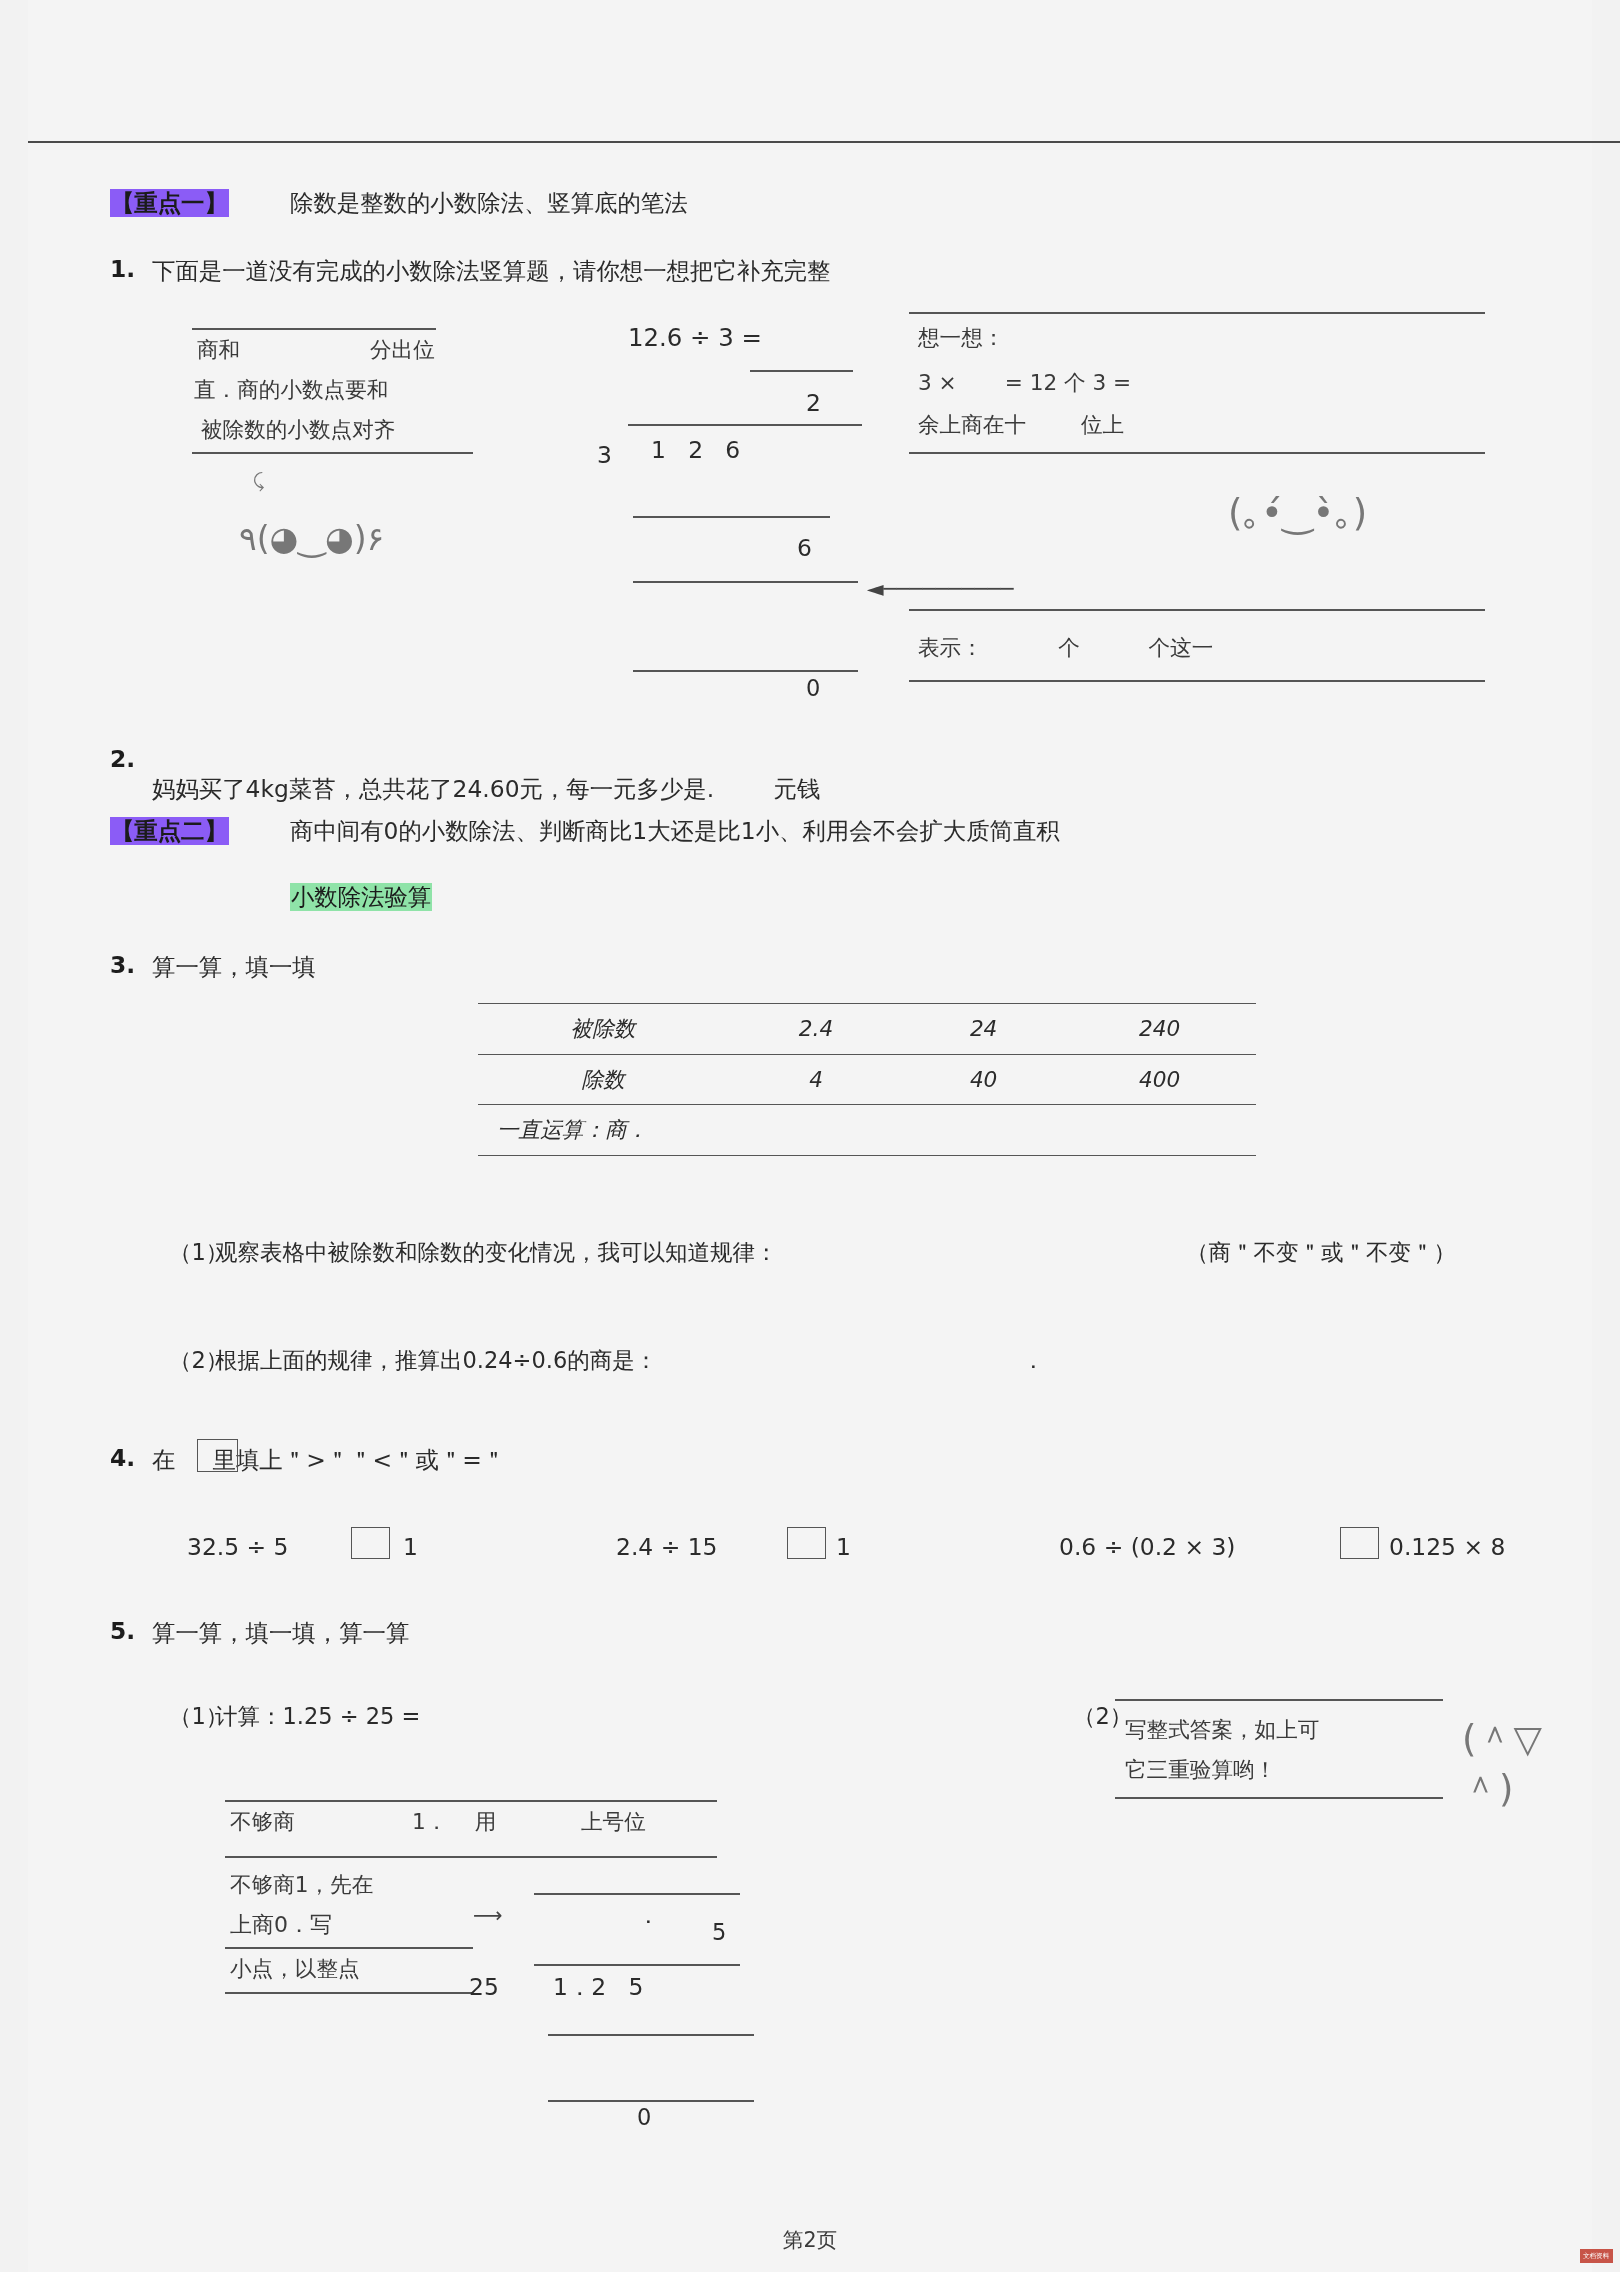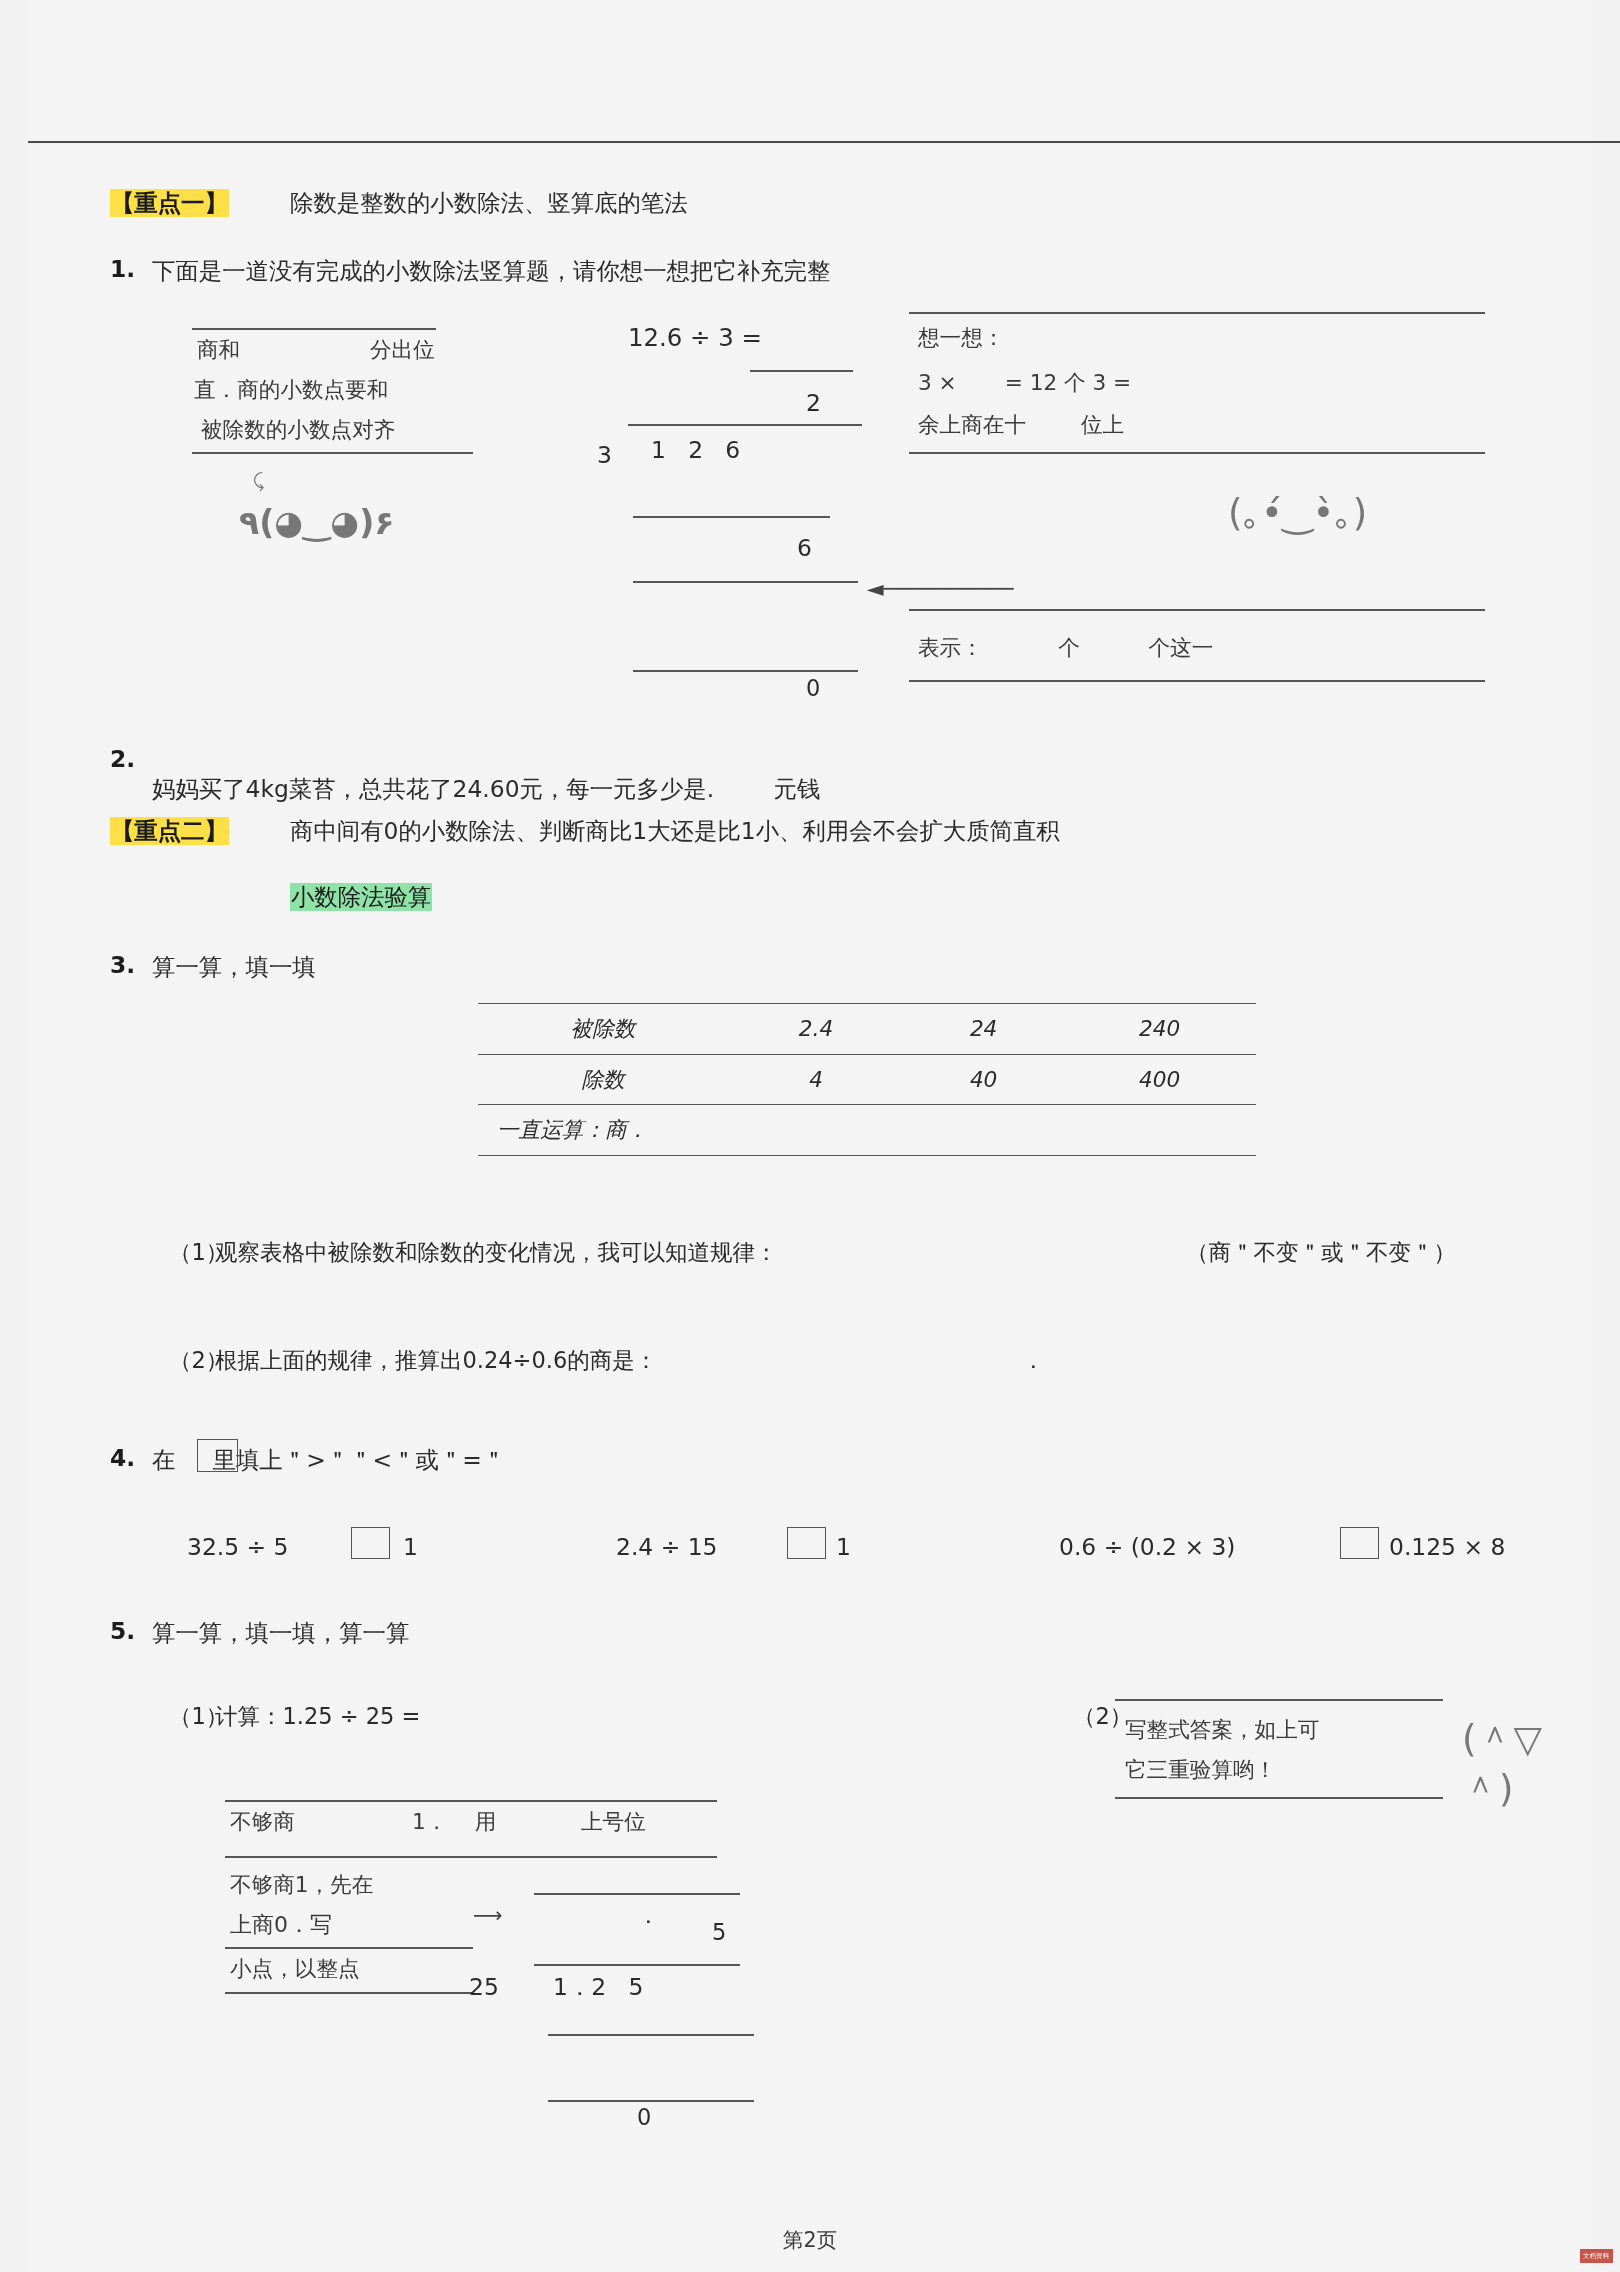--- a/index.html
+++ b/index.html
@@ -53,21 +53,21 @@
   }
   .hand {
     font-family: "DejaVu Sans", sans-serif;
     color: #3a3a3a;
   }
   .key-label {
     font-weight: bold;
     color: #1f1f1f;
   }
   .hl-pink {
-    background: #fde047;
+    background: #8b5cf6;
     color: #1b1b1b;
     padding: 0 0.9px;
   }
   .hl-green {
     background: #8fe3a8;
     color: #1b1b1b;
     padding: 0 0.9px;
   }
   .num-item {
     position: absolute;
@@ -155,21 +155,21 @@
     <div class="num-item" style="left:82px; top:255px;">1.</div>
     <div class="txt" style="left:124px; top:255px; font-size:23.4px;">下面是一道没有完成的小数除法竖算题，请你想一想把它补充完整</div>
 
     <div class="line" style="left:164px; top:328px; width:244px;"></div>
     <div class="txt hand" style="left:169px; top:335px; font-size:21.6px;">商和</div>
     <div class="txt hand" style="left:342px; top:335px; font-size:21.6px;">分出位</div>
     <div class="txt hand" style="left:166px; top:375px; font-size:21.6px;">直．商的小数点要和</div>
     <div class="txt hand" style="left:173px; top:415px; font-size:21.6px;">被除数的小数点对齐</div>
     <div class="line" style="left:164px; top:452px; width:281px;"></div>
     <div class="doodle" style="left:225px; top:469px; font-size:19px;">⤹</div>
-    <div class="doodle" style="left:211px; top:503px; font-size:33px;font-weight:bold;">٩(◕‿◕)۶</div>
+    <div class="doodle" style="left:211px; top:519px; font-size:33px;">٩(◕‿◕)۶</div>
 
     <div class="txt" style="left:600px; top:323px; font-size:24.4px;">12.6 ÷ 3 = </div>
     <div class="line" style="left:722px; top:370px; width:103px;"></div>
     <div class="txt" style="left:778px; top:389px; font-size:23.4px;">2</div>
     <div class="line" style="left:600px; top:424px; width:234px;"></div>
     <div class="txt" style="left:569px; top:441px; font-size:23.4px;">3</div>
     <div class="txt" style="left:623px; top:436px; font-size:23.4px;">1   2   6</div>
     <div class="line" style="left:605px; top:516px; width:197px;"></div>
     <div class="txt" style="left:769px; top:534px; font-size:23.4px;">6</div>
     <div class="line" style="left:605px; top:581px; width:225px;"></div>

